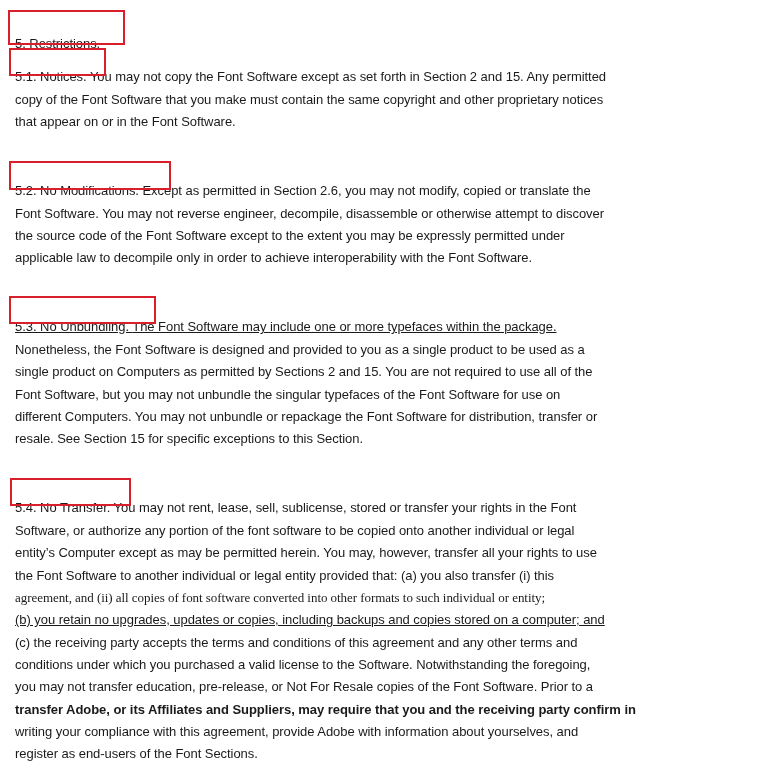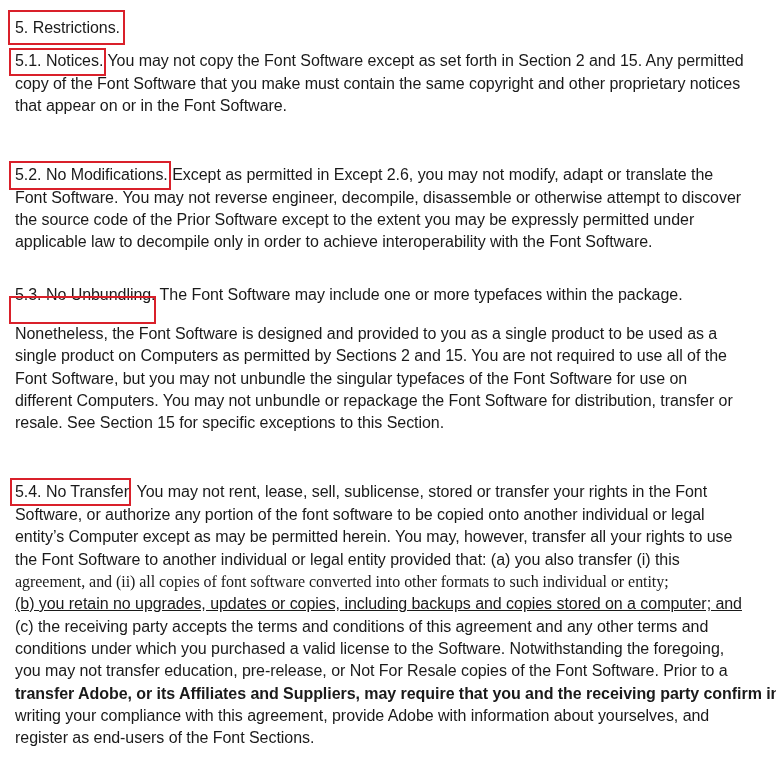--- a/index.html
+++ b/index.html
@@ -18,24 +18,25 @@
   .doc {
     position: absolute;
     left: 15px;
     top: 0;
     width: 740px;
   }
   .line {
     position: absolute;
     left: 0;
     white-space: nowrap;
-    font-size: 16px;
+    font-size: 13px;
     letter-spacing: -0.05px;
     line-height: 22px;
     height: 22px;
+    margin-top: 16px;
   }
   .hl-box {
     position: absolute;
     border: 2px solid #d9202a;
     box-sizing: border-box;
     pointer-events: none;
   }
 </style>
 </head>
 <body>
@@ -46,27 +47,27 @@
 
   <div class="line" style="top:50px;">
     <span>5.1. Notices.</span>
     <span>You may not copy the Font Software except as set forth in Section 2 and 15. Any permitted</span>
   </div>
   <div class="line" style="top:73px;">copy of the Font Software that you make must contain the same copyright and other proprietary notices</div>
   <div class="line" style="top:95px;">that appear on or in the Font Software.</div>
 
   <div class="line" style="top:164px;">
     <span>5.2. No Modifications.</span>
-    <span>Except as permitted in Except 2.6, you may not modify, adapt or translate the</span>
+    <span>Except as permitted in Section 2.6, you may not modify, copied or translate the</span>
   </div>
   <div class="line" style="top:187px;text-align:right;">Font Software. You may not reverse engineer, decompile, disassemble or otherwise attempt to discover</div>
-  <div class="line" style="top:209px;">the source code of the Prior Software except to the extent you may be expressly permitted under</div>
+  <div class="line" style="top:209px;">the source code of the Font Software except to the extent you may be expressly permitted under</div>
   <div class="line" style="top:231px;">applicable law to decompile only in order to achieve interoperability with the Font Software.</div>
 
-  <div class="line" style="top:284px;">
+  <div class="line" style="top:300px;text-decoration:underline;">
     <span>5.3. No Unbundling.</span>
     <span>The Font Software may include one or more typefaces within the package.</span>
   </div>
   <div class="line" style="top:323px;">Nonetheless, the Font Software is designed and provided to you as a single product to be used as a</div>
   <div class="line" style="top:345px;">single product on Computers as permitted by Sections 2 and 15. You are not required to use all of the</div>
   <div class="line" style="top:368px;">Font Software, but you may not unbundle the singular typefaces of the Font Software for use on</div>
   <div class="line" style="top:390px;">different Computers. You may not unbundle or repackage the Font Software for distribution, transfer or</div>
   <div class="line" style="top:412px;">resale. See Section 15 for specific exceptions to this Section.</div>
 
   <div class="line" style="top:481px;">

